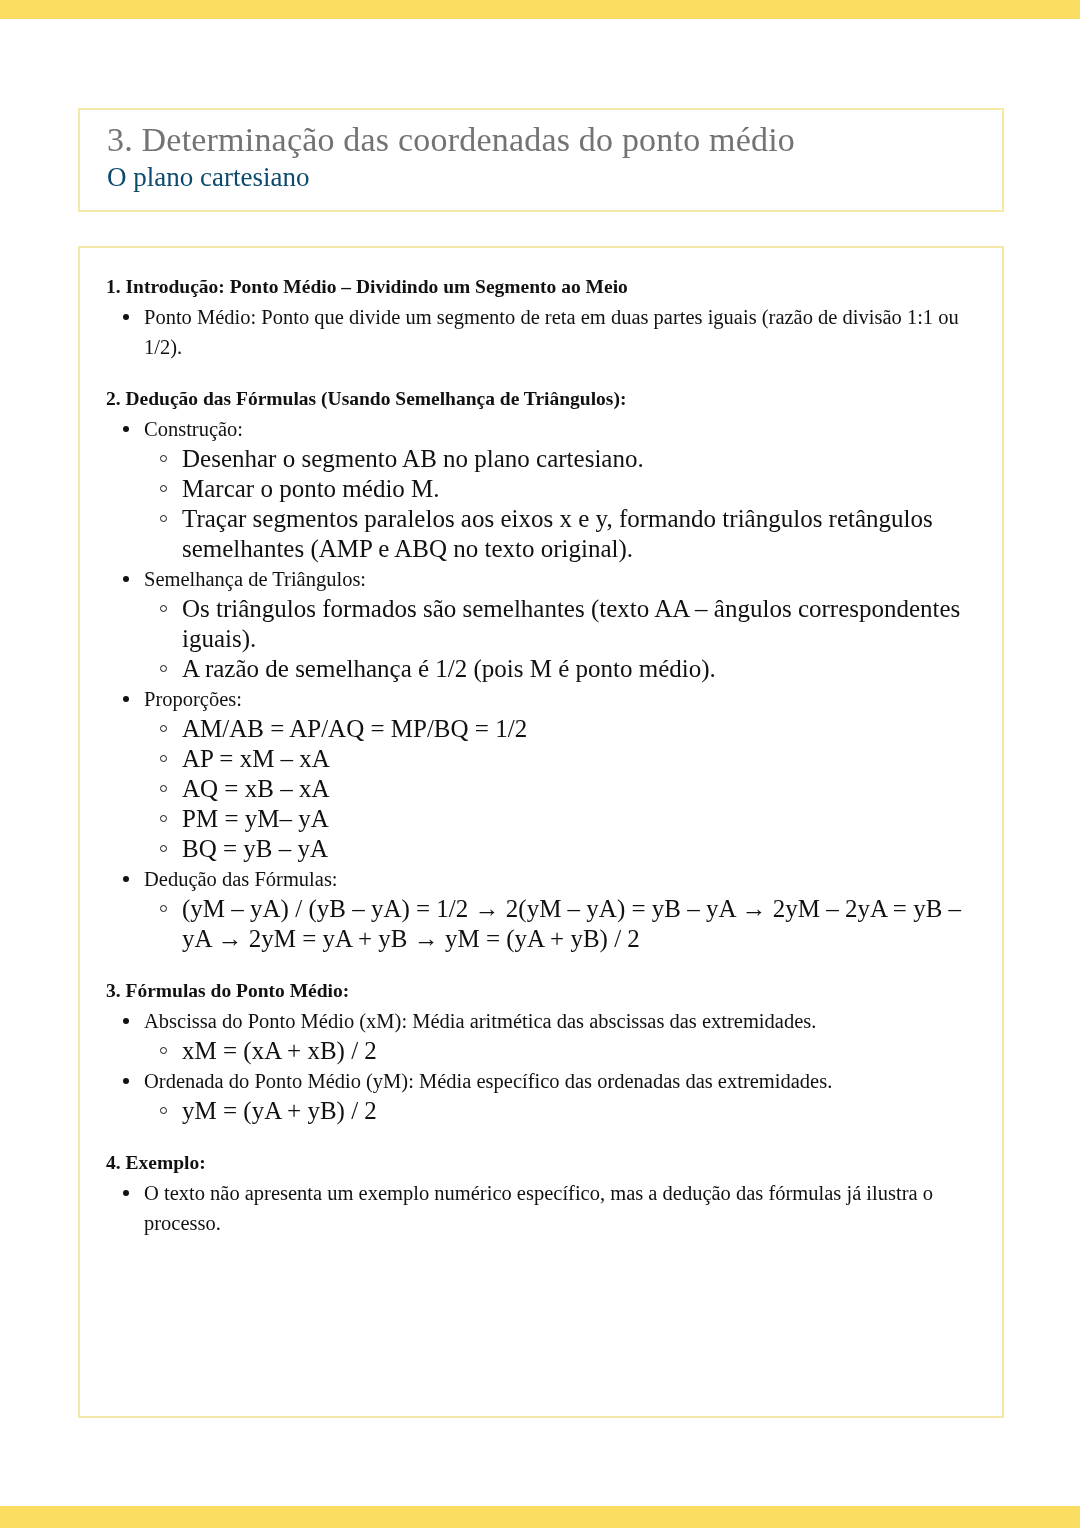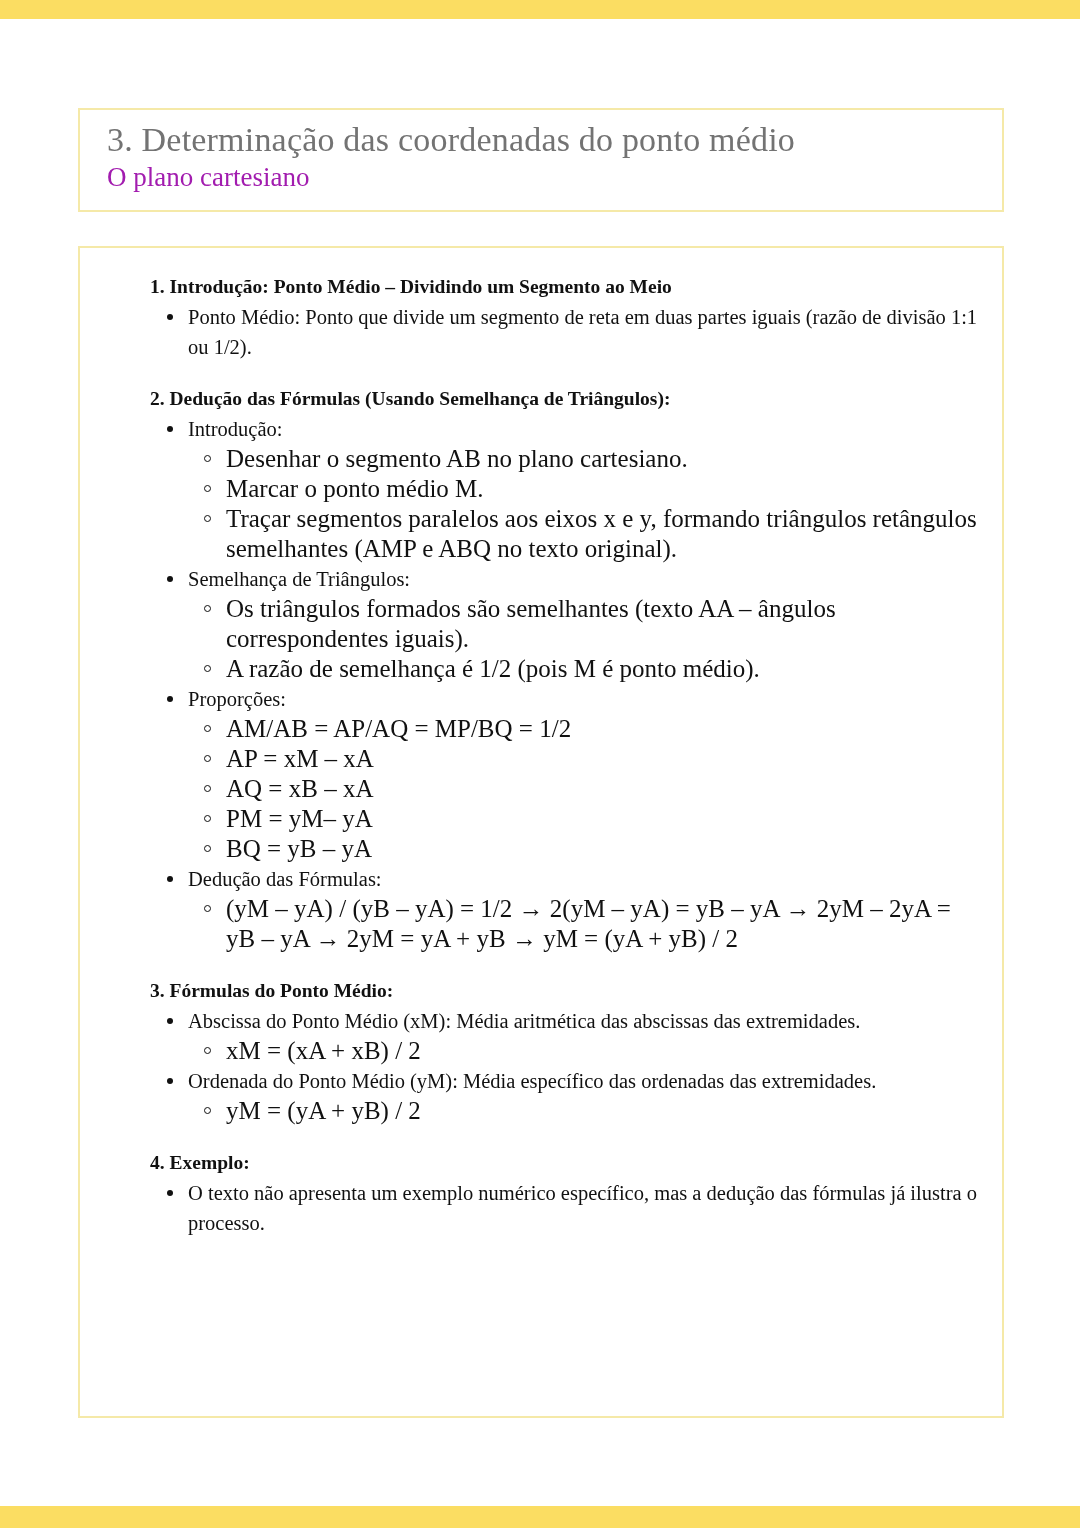--- a/index.html
+++ b/index.html
@@ -63,42 +63,41 @@
     font-size: 34px;
     line-height: 44px;
     color: #737373;
     font-weight: 400;
     letter-spacing: 0.2px;
     white-space: nowrap;
   }
   .doc-subtitle {
     font-size: 27px;
     line-height: 34px;
-    color: #a21caf;
+    color: #0c4a6e;
     font-weight: 400;
     margin-top: -2px;
   }
 
   
   .content-box {
     position: absolute;
     left: 78px;
     top: 246px;
     width: 926px;
     height: 1172px;
     border: 2px solid #F5E9A8;
     box-sizing: border-box;
     background: #ffffff;
   }
   .content-inner {
     position: absolute;
     left: 26px;
     top: 26px;
     right: 24px;
-    margin-left: 44px;
   }
 
   
   .sec-head {
     font-size: 19.5px;
     line-height: 26px;
     font-weight: bold;
     color: #111111;
     margin: 0 0 2px 0;
   }
@@ -181,21 +180,21 @@
           <span class="bullet"></span>
           <span>Ponto Médio: Ponto que divide um segmento de reta em duas partes iguais (razão de divisão 1:1 ou 1/2).</span>
         </li>
       </ul>
 
       <div class="sec-head gap-before">2. Dedução das Fórmulas (Usando Semelhança de Triângulos):</div>
       <ul class="lvl1">
 
         <li>
           <span class="bullet"></span>
-          <span>Introdução:</span>
+          <span>Construção:</span>
           <ul class="lvl2">
             <li>
               <span class="circle"></span>
               <span>Desenhar o segmento AB no plano cartesiano.</span>
             </li>
             <li>
               <span class="circle"></span>
               <span>Marcar o ponto médio M.</span>
             </li>
             <li>

